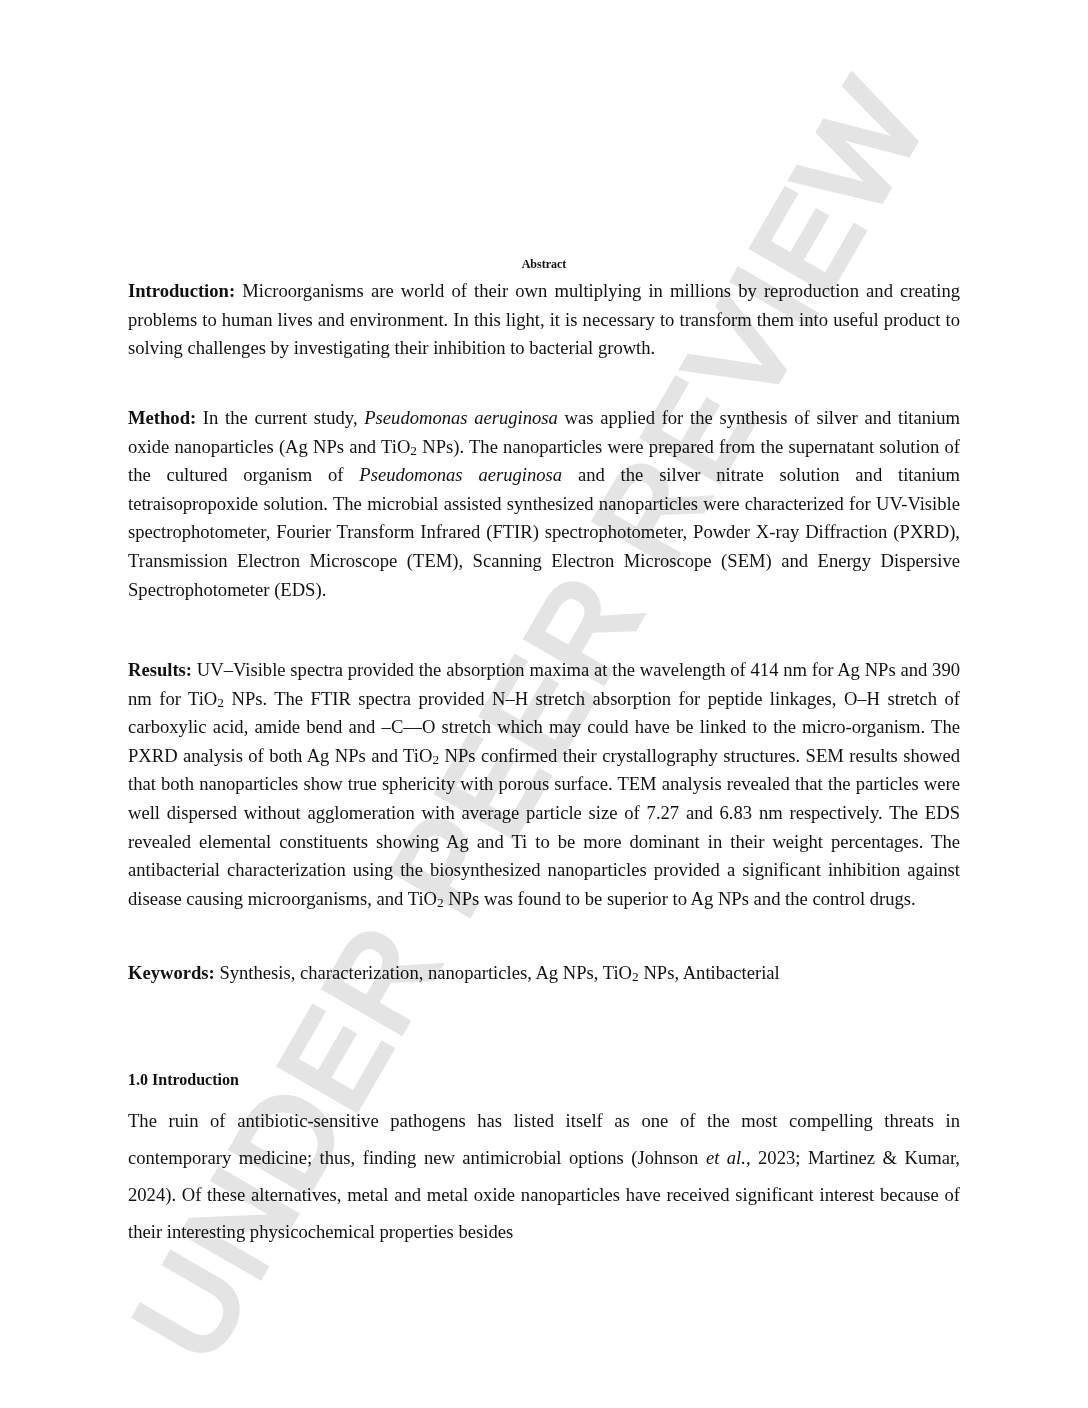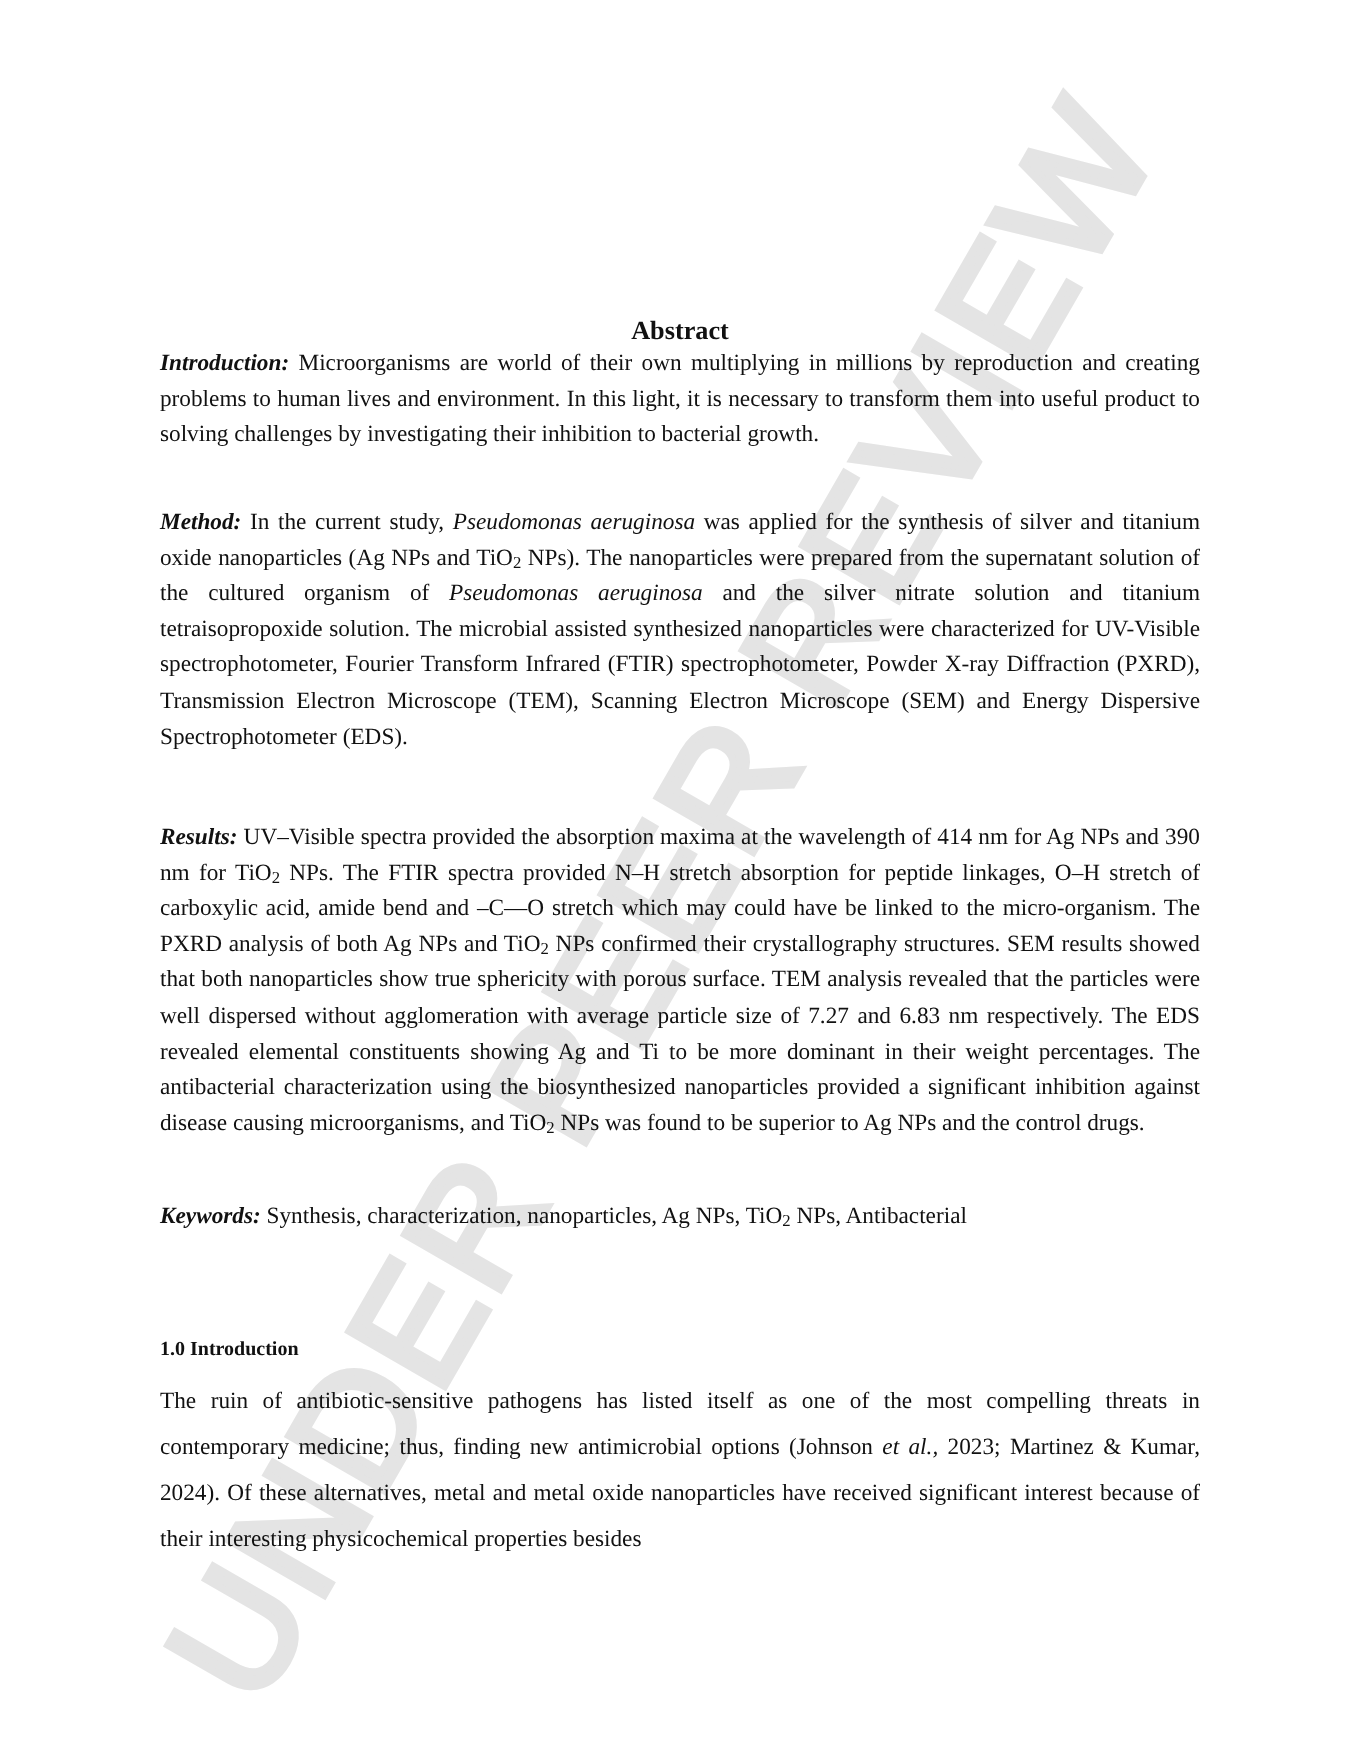--- a/index.html
+++ b/index.html
@@ -32,34 +32,34 @@
     white-space: nowrap;
     z-index: 2;
   }
   .abstract-heading {
     position: absolute;
     left: 0;
     width: 1088px;
     top: 252px;
     text-align: center;
     font-weight: bold;
-    font-size: 21px;
+    font-size: 12px;
     line-height: 24px;
     z-index: 2;
   }
   .para {
     position: absolute;
     left: 128px;
     width: 832px;
     font-size: 18.6px;
     line-height: 28.6px;
     text-align: justify;
     z-index: 2;
   }
-  .para .label { font-weight: bold; font-style: italic; }
+  .para .label { font-weight: bold; }
   .para i { font-style: italic; }
   sub { font-size: 0.72em; vertical-align: -0.18em; line-height: 0; }
   .intro-para { line-height: 37px; }
   .section-heading {
     position: absolute;
     left: 128px;
     top: 1068px;
     font-weight: bold;
     font-size: 16px;
     line-height: 24px;

